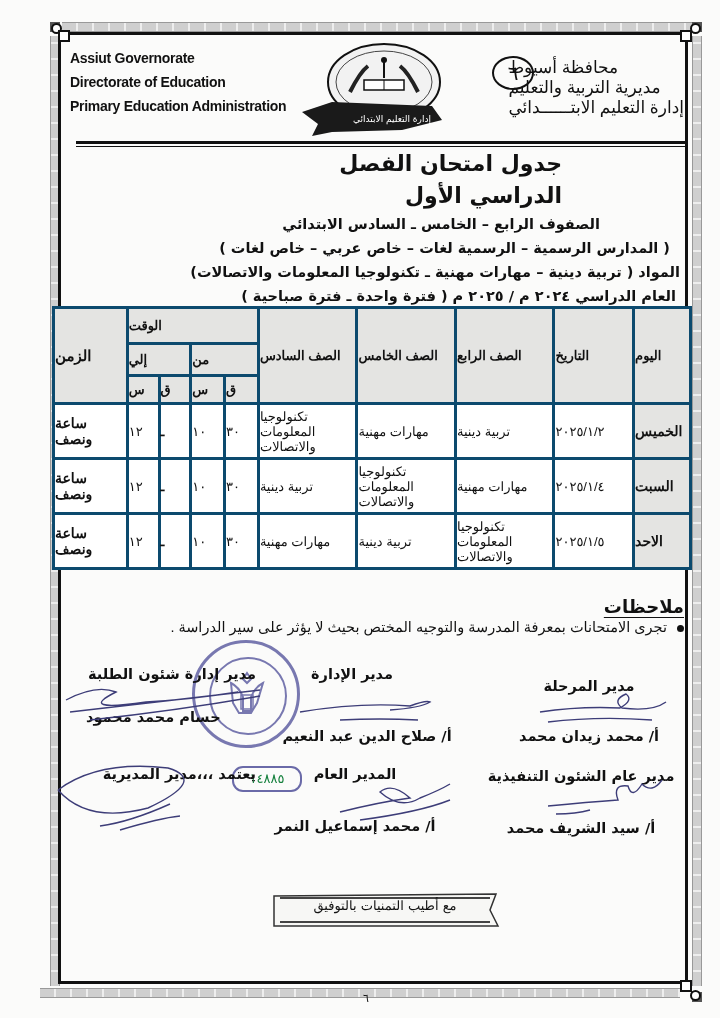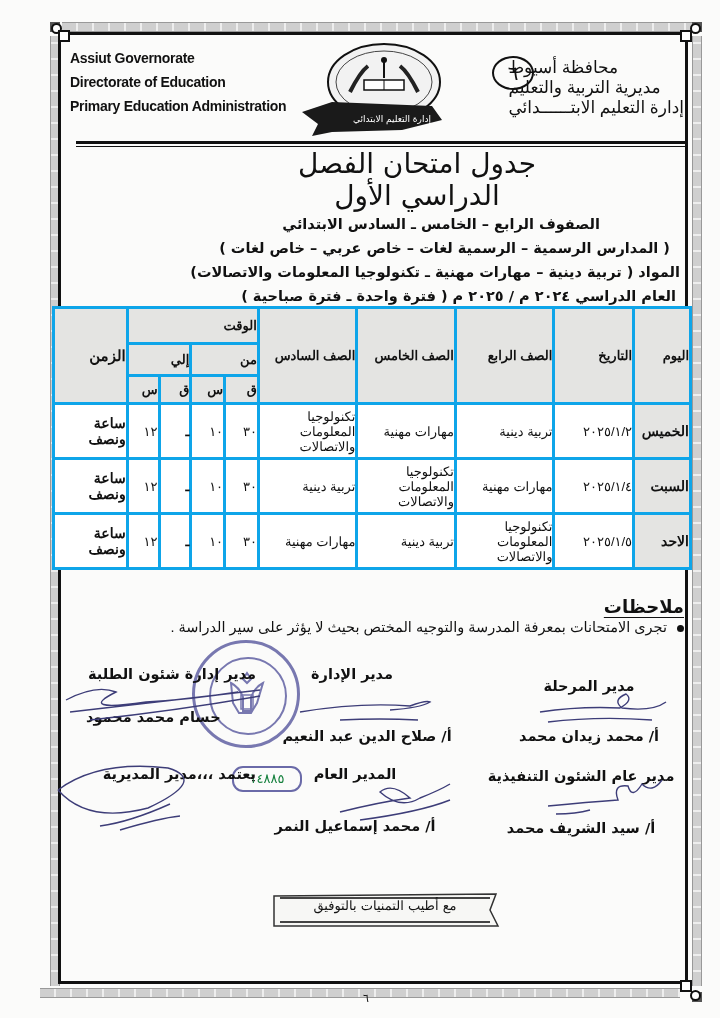--- a/index.html
+++ b/index.html
@@ -27,30 +27,30 @@
 
     .hdr-en { position:absolute; left:70px; top:46px; font-family:Liberation Sans, sans-serif; font-size:14px; line-height:24px; font-weight:bold; letter-spacing:-0.3px; }
     .hdr-ar { position:absolute; right:36px; top:58px; direction:rtl; text-align:left; font-family:"Liberation Sans", sans-serif; font-size:17px; line-height:20px; font-weight:normal; }
     .page-num { position:absolute; left:492px; top:56px; width:38px; height:30px; border:2px solid #111; border-radius:50%;
       text-align:center; line-height:30px; font-size:20px; }
     .logo { position:absolute; left:292px; top:40px; width:156px; height:100px; }
     .hr-top { position:absolute; left:76px; top:141px; width:612px; height:3px; background:#111; }
     .hr-top2 { position:absolute; left:76px; top:146px; width:612px; height:1px; background:#111; }
 
     .title-block { position:absolute; left:160px; top:148px; width:520px; direction:rtl; text-align:right; }
-    .title { font-size:28px; font-weight:normal; text-align:center; margin-right:118px; width:290px; line-height:32px; }
+    .title { font-size:22px; font-weight:bold; margin-right:118px; width:290px; line-height:32px; }
     .sub { font-size:14.5px; font-weight:bold; line-height:24px; margin-right:0; }
     .sub.l1 { margin-right:80px; }
     .sub.l2 { margin-right:10px; }
     .sub.l3 { margin-right:0; }
     .sub.l4 { margin-right:4px; }
 
     table.sched { position:absolute; left:52px; top:306px; width:640px; border-collapse:collapse; direction:rtl;
       font-family:"Liberation Sans", sans-serif; }
-    table.sched td, table.sched th { border:3px solid #0ea5e9; text-align:right; vertical-align:middle; padding:0; }
+    table.sched td, table.sched th { border:3px solid #0c4a6e; text-align:left; vertical-align:middle; padding:0; }
     table.sched th { background:#e4e4e2; font-weight:bold; font-size:13px; }
     table.sched td { background:#fff; font-size:13px; }
     table.sched td.day { background:#e4e4e2; font-weight:bold; font-size:14px; }
     table.sched td.dur { font-weight:bold; font-size:14px; }
     table.sched tr.body-row td { height:52px; }
 
     .notes { position:absolute; right:36px; top:596px; direction:rtl; text-align:right; width:600px; }
     .notes-title { font-size:18px; font-weight:bold; text-decoration:underline; text-underline-offset:4px;text-align:right; }
     .notes-item { font-size:14.5px; font-family:"Liberation Sans", sans-serif; margin-top:2px; }
     .notes-item .bullet { display:inline-block; width:7px; height:7px; background:#111; border-radius:50%; margin-left:10px; vertical-align:middle; }

